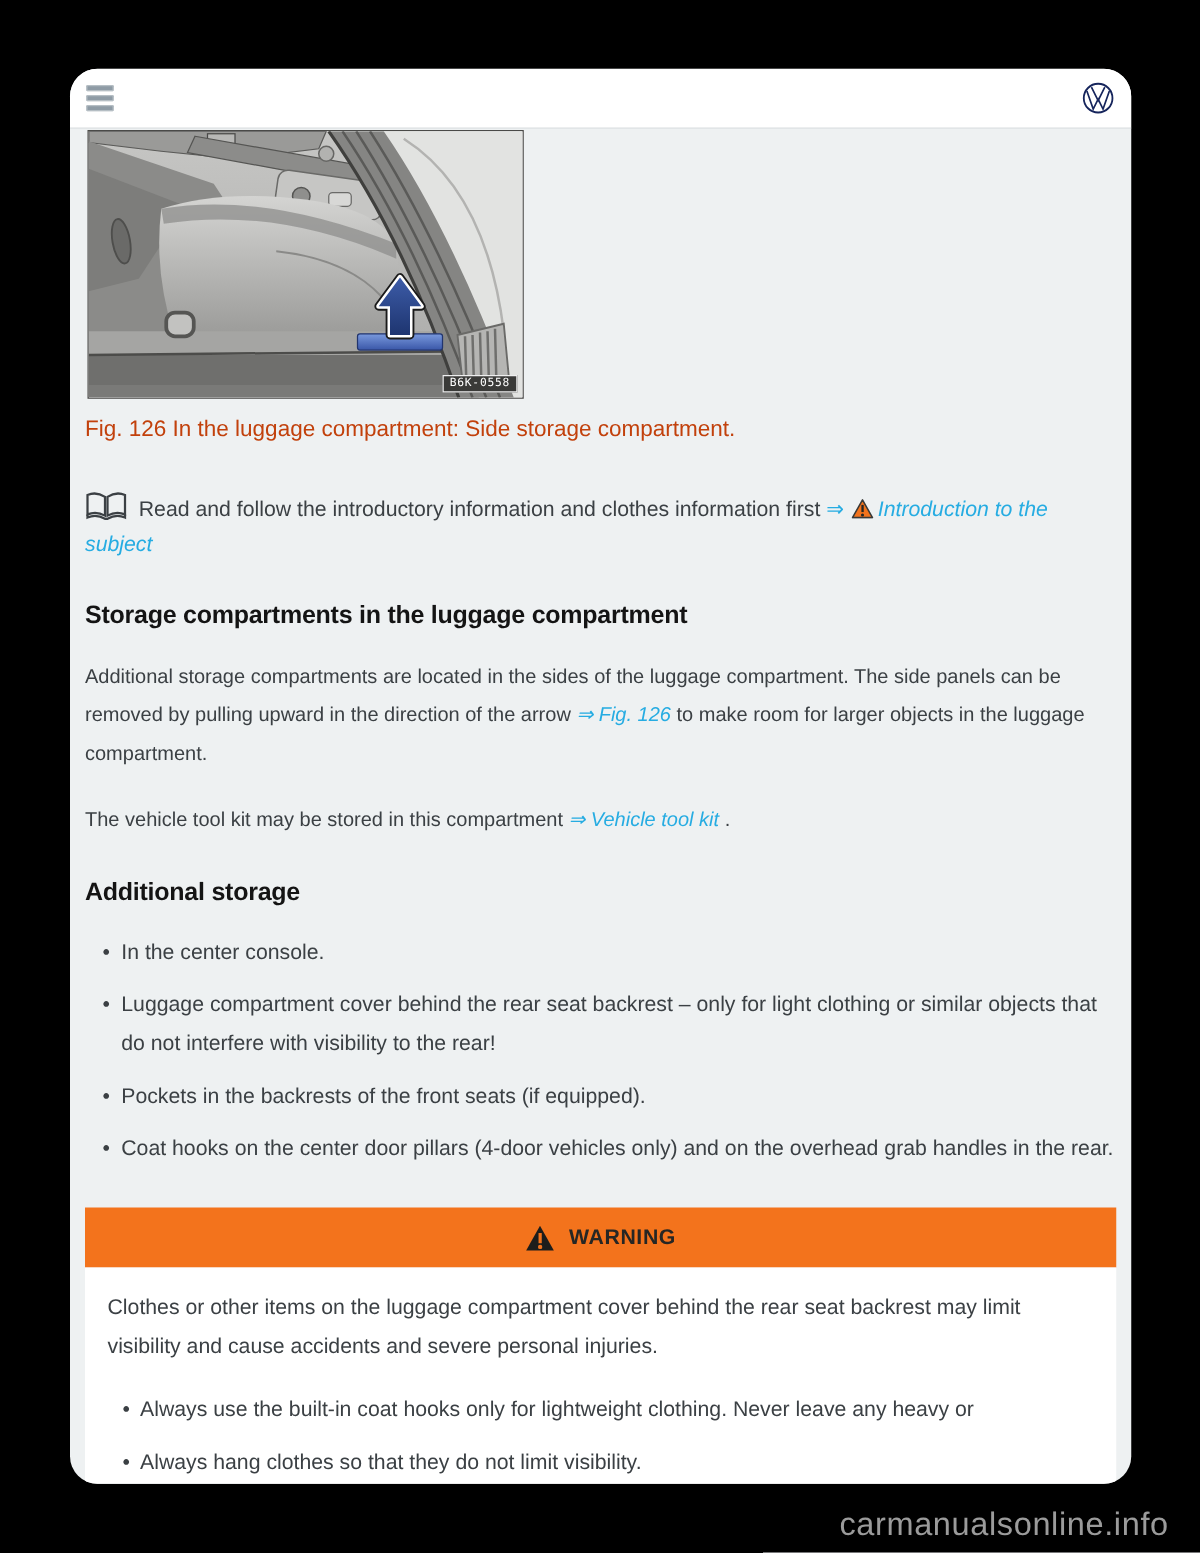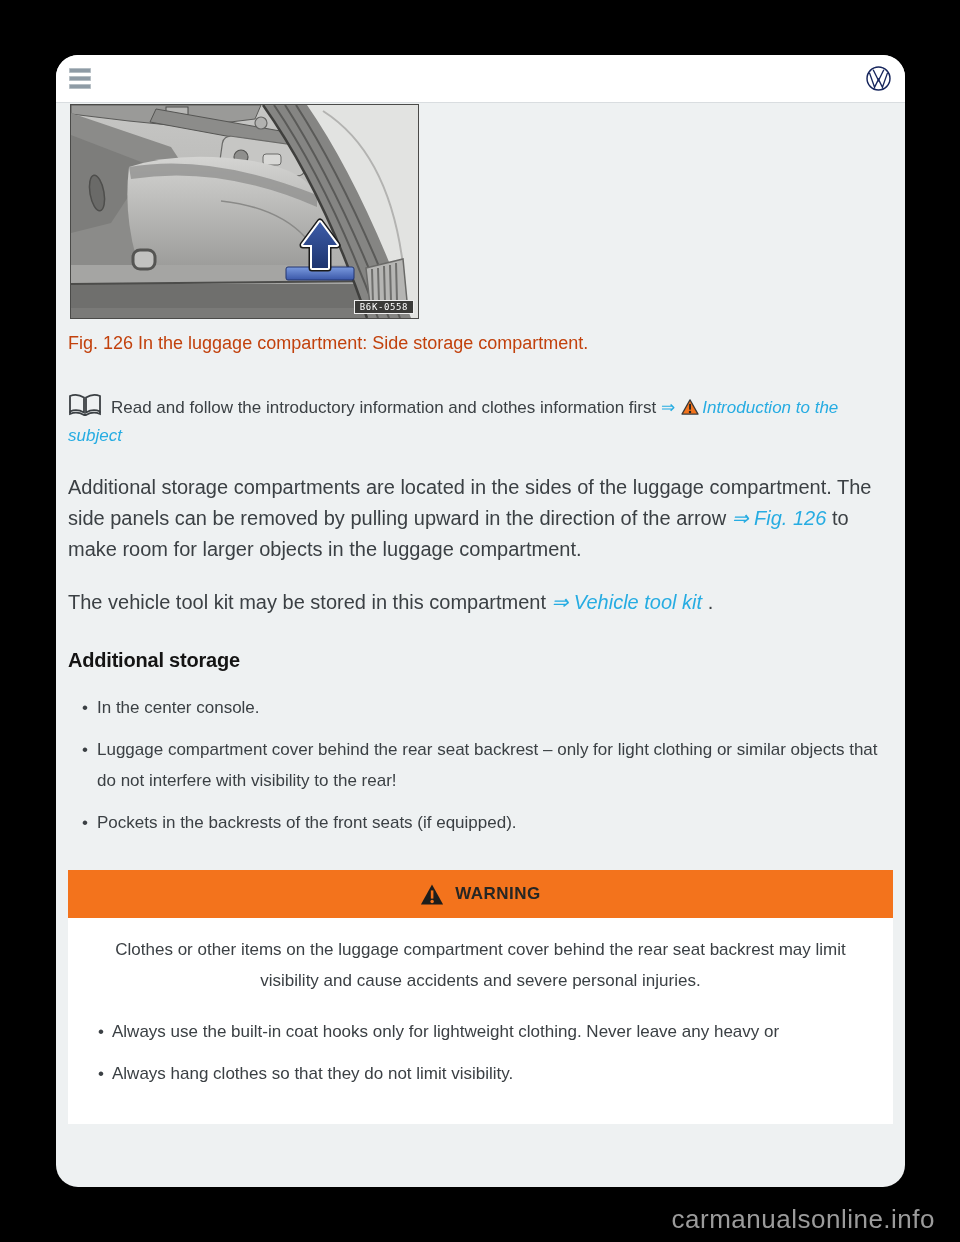--- a/index.html
+++ b/index.html
@@ -40,39 +40,39 @@
   }
   .book-ic{vertical-align:-4px;margin-right:9px;}
   .tri-ic{vertical-align:-2px;margin:0 3px 0 6px;}
   .blue{color:#26ace2;}
   .blue-em{color:#26ace2;font-style:italic;}
   h3.sec{
     margin:30px 12px 0;font-size:20px;line-height:24px;font-weight:bold;
     color:#141414;letter-spacing:-.2px;
   }
   p.body{
-    margin:22px 12px 0;font-size:20px;line-height:31px;color:#3b4044;
+    margin:22px 12px 0;font-size:16px;line-height:31px;color:#3b4044;
   }
   ul.blist{margin:20px 12px 0;padding:0;list-style:none;}
   ul.blist li{
     position:relative;padding-left:29px;margin-bottom:11px;
     font-size:17px;line-height:31px;color:#3b4044;
   }
   ul.blist li::before{
     content:"\2022";position:absolute;left:14px;top:0;color:#3b4044;
   }
   
   .warnbox{margin:32px 12px 0;}
   .warn-head{
     background:#f3731c;height:48px;display:flex;align-items:center;
     padding:0 15px;box-sizing:border-box;gap:11px;justify-content:center;
   }
   .warn-label{font-size:17px;font-weight:bold;color:#262624;letter-spacing:.5px;}
   .warn-body{background:#ffffff;padding:16px 18px 24px;}
-  .warn-body p{margin:0;font-size:17px;line-height:31px;color:#3b4044;text-align:center;}
+  .warn-body p{margin:0;font-size:17px;line-height:31px;color:#3b4044;}
   .warn-body ul.blist{margin:20px 0 0;}
   ul.blist.warn li{padding-left:26px;}
   ul.blist.warn li::before{left:12px;}
   
   .watermark{
     position:absolute;right:25px;bottom:7px;color:#9b9b9b;font-size:26px;
     letter-spacing:.5px;
   }
 </style>
 </head>
@@ -171,28 +171,30 @@
       <path d="M2,3 Q9,0 16,4.5 L16,19.5 Q9,15.5 2,18.5 Z" fill="none" stroke="#3b4044" stroke-width="1.8"></path>
       <path d="M32,3 Q25,0 18,4.5 L18,19.5 Q25,15.5 32,18.5 Z" fill="none" stroke="#3b4044" stroke-width="1.8"></path>
       <path d="M2,18.5 L2,21 Q9,18 16,22 L18,22 Q25,18 32,21 L32,18.5" fill="none" stroke="#3b4044" stroke-width="1.8"></path>
     </svg><span>Read and follow the introductory information and clothes information first </span><span class="blue">⇒</span><svg class="tri-ic" width="18" height="16" viewBox="0 0 20 18">
       <path d="M10,1 L19,17 L1,17 Z" fill="#f3731c" stroke="#3a3a38" stroke-width="1.4" stroke-linejoin="round"></path>
       <rect x="9" y="5.5" width="2.1" height="6.5" fill="#262624"></rect>
       <circle cx="10" cy="14.6" r="1.4" fill="#262624"></circle>
     </svg><span class="blue-em">Introduction to the subject</span>
   </p>
 
+  <h3 class="sec">Storage compartments in the luggage compartment</h3>
   <p class="body"><span>Additional storage compartments are located in the sides of the luggage compartment. The side panels can be removed by pulling upward in the direction of the arrow </span><span class="blue-em">⇒ Fig. 126</span><span> to make room for larger objects in the luggage compartment.</span></p>
   <p class="body"><span>The vehicle tool kit may be stored in this compartment </span><span class="blue-em">⇒ Vehicle tool kit</span><span> .</span></p>
 
   <h3 class="sec">Additional storage</h3>
   <ul class="blist">
     <li>In the center console.</li>
     <li>Luggage compartment cover behind the rear seat backrest – only for light clothing or similar objects that do not interfere with visibility to the rear!</li>
     <li>Pockets in the backrests of the front seats (if equipped).</li>
+    <li>Coat hooks  on the center door pillars (4-door vehicles only) and on the overhead grab handles in the rear.</li>
   </ul>
 
   <div class="warnbox">
     <div class="warn-head">
       <svg width="24" height="21" viewBox="0 0 20 18">
         <path d="M10,0.5 L19.5,17.5 L0.5,17.5 Z" fill="#1d1d1b"></path>
         <rect x="9" y="5.5" width="2.2" height="7" fill="#f3731c"></rect>
         <circle cx="10.1" cy="15" r="1.5" fill="#f3731c"></circle>
       </svg>
       <span class="warn-label">WARNING</span>

